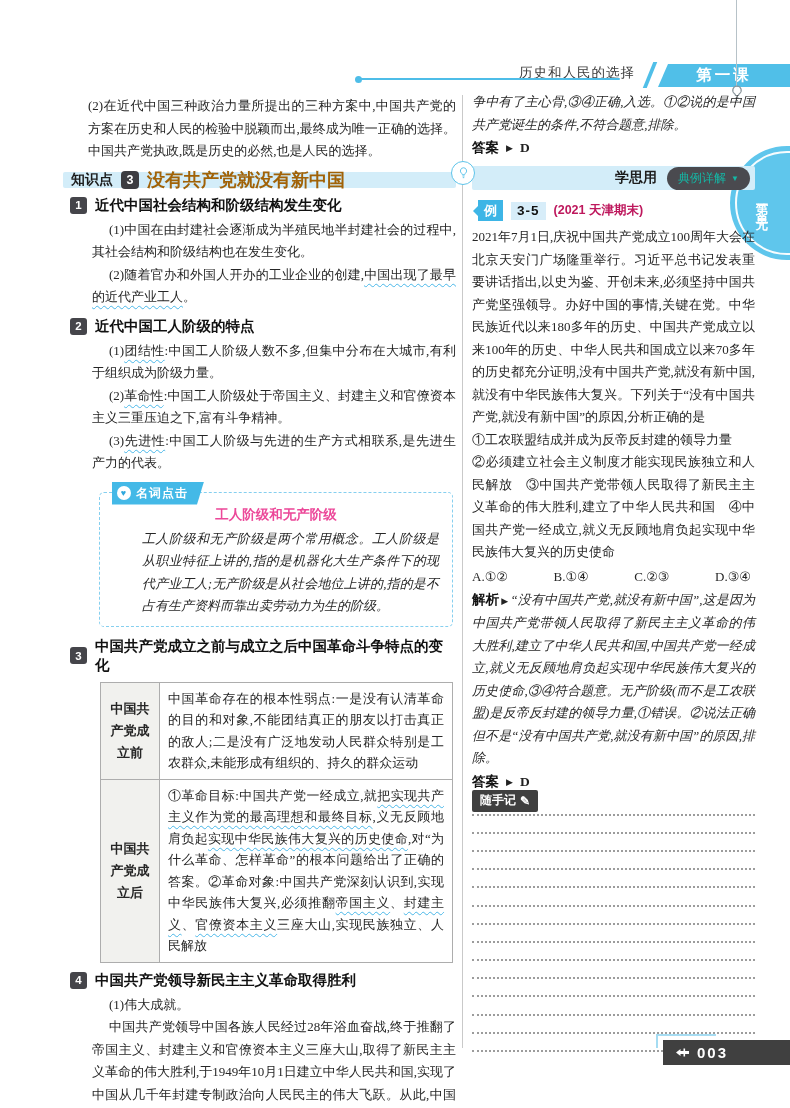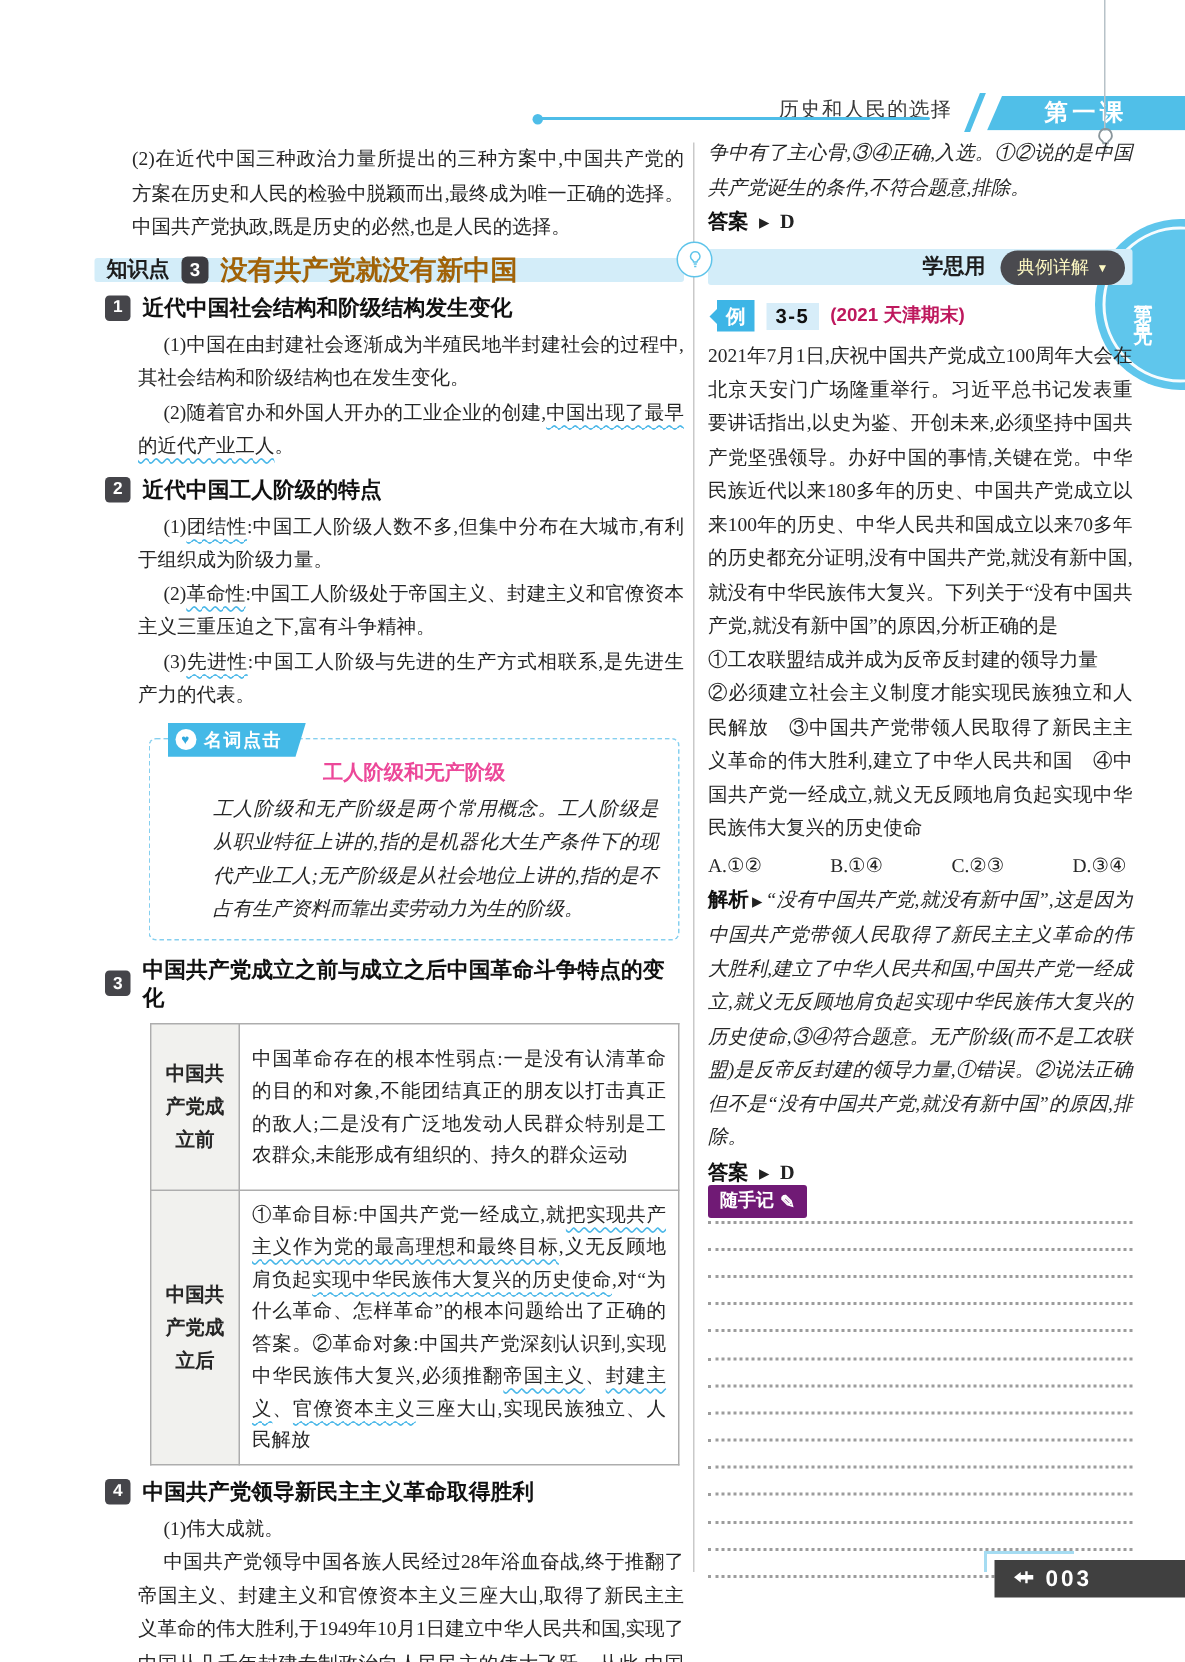--- a/index.html
+++ b/index.html
@@ -55,48 +55,48 @@
       font-weight:bold;padding:3px 16px 3px 24px;clip-path:polygon(0 0,100% 0,calc(100% - 7px) 100%,0 100%);
       display:flex;align-items:center;letter-spacing:1px;}
   .term-badge-icon{position:absolute;left:5px;top:50%;transform:translateY(-50%);width:14px;height:14px;
       background:#fff;border-radius:50%;color:#2fa8dd;font-size:9px;line-height:14px;text-align:center;}
   .term-title{text-align:center;font-weight:bold;font-size:13.5px;margin:0 0 4px;
       font-family:"Liberation Serif",serif;color:#ec4899;}
   
   .tbl{border-collapse:collapse;margin:7px 0 4px 37px;width:calc(100% - 40px);}
   .tbl td{border:1px solid #adadad;font-family:"Liberation Serif",serif;font-size:13px;line-height:21.5px;
       padding:5px 8px;text-align:justify;color:#262626;}
-  .tbl .th{width:48px;background:#f1f1ee;text-align:center;font-weight:bold;padding:22px 5px;line-height:22px;}
+  .tbl .th{width:48px;background:#f1f1ee;text-align:center;font-weight:bold;padding:8px 5px;line-height:22px;}
   
   .rp{font-family:"Liberation Serif","DejaVu Serif",serif;font-size:13px;line-height:22.5px;
       text-align:justify;color:#262626;margin:0;}
   .kai{font-style:italic;}
   .ans-line{display:flex;align-items:center;gap:5px;margin:3px 0 2px;}
   .inl-label{font-weight:bold;font-family:"Liberation Sans",sans-serif;font-size:13.5px;color:#111;}
   .arrow{font-size:9px;color:#222;margin:0 2px;}
   .ans-val{font-family:"Liberation Serif",serif;font-size:13.5px;font-weight:bold;}
   .use-bar{height:24px;background:#d3edf9;display:flex;align-items:center;justify-content:flex-end;
       gap:10px;padding:0 5px 0 8px;margin:7px 0 8px;border-radius:2px;}
   .use-label{font-weight:bold;font-size:14px;color:#1d1d1d;}
-  .use-badge{background:#4a4a4f;color:#fef9c3;font-size:12px;padding:3px 11px;border-radius:12px;
+  .use-badge{background:#4a4a4f;color:#14b8a6;font-size:12px;padding:3px 11px;border-radius:12px;
       display:flex;align-items:center;gap:5px;}
   .caret{font-size:8px;}
   .ex-head{display:flex;align-items:center;gap:8px;margin:2px 0 5px;}
   .ex-tag{position:relative;background:#3db5e6;color:#fff;font-weight:bold;font-size:13px;
       padding:1.5px 6px;margin-left:6px;}
   .ex-tag::before{content:'';position:absolute;left:-5px;top:50%;transform:translateY(-50%);
       border:5px solid transparent;border-right:5px solid #3db5e6;border-left:0;}
   .ex-num{background:#d7edf9;font-weight:bold;font-size:13.5px;padding:1.5px 6px;letter-spacing:1px;color:#111;}
   .ex-src{font-weight:bold;font-size:12.5px;color:#be185d;}
   .options{display:flex;justify-content:space-between;padding-right:4px;font-family:"Liberation Serif",serif;
       font-size:13px;line-height:25px;color:#262626;}
   
   .notes{flex:1;display:flex;flex-direction:column;margin-top:5px;min-height:100px;}
   .note-row{flex:1;min-height:12px;border-bottom:2px dotted #9c9c9c;display:flex;align-items:flex-end;}
-  .notes-badge{background:#701a75;color:#fff;font-size:12px;font-weight:bold;padding:2.5px 8px;
+  .notes-badge{background:#404040;color:#fff;font-size:12px;font-weight:bold;padding:2.5px 8px;
       border-radius:2px;display:flex;align-items:center;gap:4px;margin-bottom:2px;}
 </style>
 </head>
 <body>
 
 <div class="page">
 
   <div class="crumb">历史和人民的选择</div>
   <div class="crumb-line">
       <span class="dot"></span>

